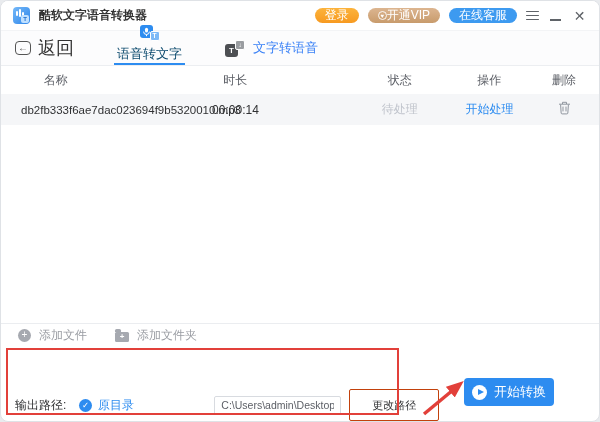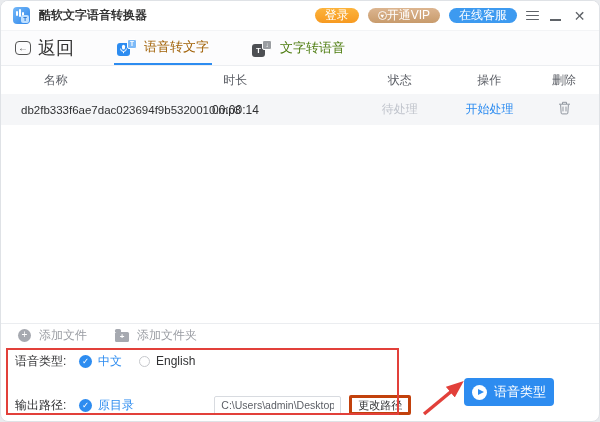--- a/index.html
+++ b/index.html
@@ -40,22 +40,22 @@
   
   .tabbar { position:absolute; top:29px; left:0; right:0; height:36px; background:#fcfcfd;
     border-top:1px solid #f3f4f6; border-bottom:1px solid #eceef1;
     display:flex; align-items:center; }
   .back-btn { display:flex; align-items:center; gap:7px; margin-left:14px;
     color:#333; font-size:18px; cursor:pointer; }
   .back-ic { width:16px; height:14px; border:1.5px solid #555; border-radius:4px;
     color:#555; font-size:10px; line-height:11px; text-align:center; }
   .back-ic::after { content:"←"; }
   .tab { display:flex; align-items:center; gap:7px; font-size:13px; height:34px; cursor:pointer; }
-  .tab-active { margin-left:40px; color:#a16207; border-bottom:2px solid #2d8cf0; padding:0 3px; }
-  .tab-plain { margin-left:40px; color:#4d7c0f;gap:8px; }
+  .tab-active { margin-left:40px; color:#0c4a6e; border-bottom:2px solid #2d8cf0; padding:0 3px;flex-direction:column; }
+  .tab-plain { margin-left:40px; color:#3b82f6;gap:8px; }
   .ic-duo { position:relative; width:20px; height:17px; }
   .ic-duo .main { position:absolute; left:0; bottom:0; width:13px; height:13px; border-radius:3px;
     display:flex; align-items:center; justify-content:center; }
   .ic-duo .badge { position:absolute; right:0; top:0; width:10px; height:10px; border:1px solid #fff;
     border-radius:2px; color:#fff; font-size:6.5px; line-height:8px; text-align:center; font-weight:bold; }
   .ic-stt .main { background:#2d8cf0; }
   .ic-stt .badge { background:#7cb9f7; }
   .ic-stt .badge::after { content:"T"; }
   .ic-tts .main { background:#4d4f53; color:#fff; font-size:8px; font-weight:bold; }
   .ic-tts .main::after { content:"T"; }
@@ -95,22 +95,22 @@
   .choice { display:flex; align-items:center; gap:6px; margin-right:17px; cursor:pointer; }
   .radio-on { width:13px; height:13px; border-radius:50%; background:#2d8cf0;
     color:#fff; font-size:8.5px; line-height:13px; text-align:center; flex:0 0 auto; }
   .radio-on::after { content:"✓"; }
   .radio-off { width:11px; height:11px; border-radius:50%; border:1px solid #c6c8cc;
     background:#fff; flex:0 0 auto; }
   .sel-lbl { color:#2d8cf0; }
   .path-input { width:127px; height:19px; border:1px solid #d8dbe0; border-radius:2px;
     font-size:10.5px; color:#5c5f66; padding:0 6px; margin-right:8px;
     font-family:"Liberation Sans",sans-serif; }
-  .chg-btn { height:20px; border:3px solid #c2410c; background:#fff; border-radius:2px;
-    font-size:11px; color:#303133; padding:0 6px; cursor:pointer;
+  .chg-btn { height:32px; border:1px solid #c2410c; background:#fff; border-radius:2px;
+    font-size:11px; color:#303133; padding:0 22px; cursor:pointer;
     font-family:"Liberation Sans",sans-serif; }
   .ann-rect { position:absolute; left:5px; top:347px; width:393px; height:67px;
     border:2px solid #e2403a; pointer-events:none; }
   .ann-arrow { position:absolute; left:416px; top:378px; pointer-events:none; line-height:0; }
   .start-btn { position:absolute; left:463px; top:377px; width:90px; height:28px;
     background:#2d8cf0; border-radius:4px; display:flex; align-items:center;
     justify-content:center; gap:7px; color:#fff; font-size:13px; cursor:pointer; }
   .play-ic { position:relative; width:15px; height:15px; border-radius:50%; background:#fff; }
   .play-ic::after { content:""; position:absolute; left:6px; top:4px;
     border-left:6px solid #2d8cf0; border-top:3.5px solid transparent;
@@ -202,52 +202,41 @@
     <div class="addbtn">
       <span class="plus-circle"></span>
       <span>添加文件</span>
     </div>
     <div class="addbtn">
       <span class="folder-ic"></span>
       <span>添加文件夹</span>
     </div>
   </div>
 
-  <div class="opt opt-1">
-    <span class="opt-label">语音类型:</span>
-    <span class="choice">
-      <span class="radio-on"></span>
-      <span class="sel-lbl">中文</span>
-    </span>
-    <span class="choice">
-      <span class="radio-off"></span>
-      <span>English</span>
-    </span>
-  </div>
 
 
   <div class="opt opt-3">
     <span class="opt-label">输出路径:</span>
     <span class="choice">
       <span class="radio-on"></span>
       <span class="sel-lbl">原目录</span>
     </span>
     <span class="choice" style="margin-right:7px;margin-top:48px;">
       <span class="radio-off"></span>
       <span>自定义:</span>
     </span>
     <input class="path-input" type="text" value="C:\Users\admin\Desktop" style="">
     <button class="chg-btn">更改路径</button>
   </div>
 
   <div class="ann-rect"></div>
 
   <div class="start-btn">
     <span class="play-ic"></span>
-    <span>语音类型</span>
+    <span>开始转换</span>
   </div>
 
   <div class="ann-arrow">
     <svg width="54" height="40" viewBox="0 0 54 40">
       <defs>
         <marker id="ah" markerWidth="5" markerHeight="5" refX="1" refY="2" orient="auto">
           <polygon points="0 0, 5 2, 0 4" fill="#e2403a"></polygon>
         </marker>
       </defs>
       <line x1="7" y1="35" x2="36" y2="11" stroke="#e2403a" stroke-width="3.5" marker-end="url(#ah)"></line>

